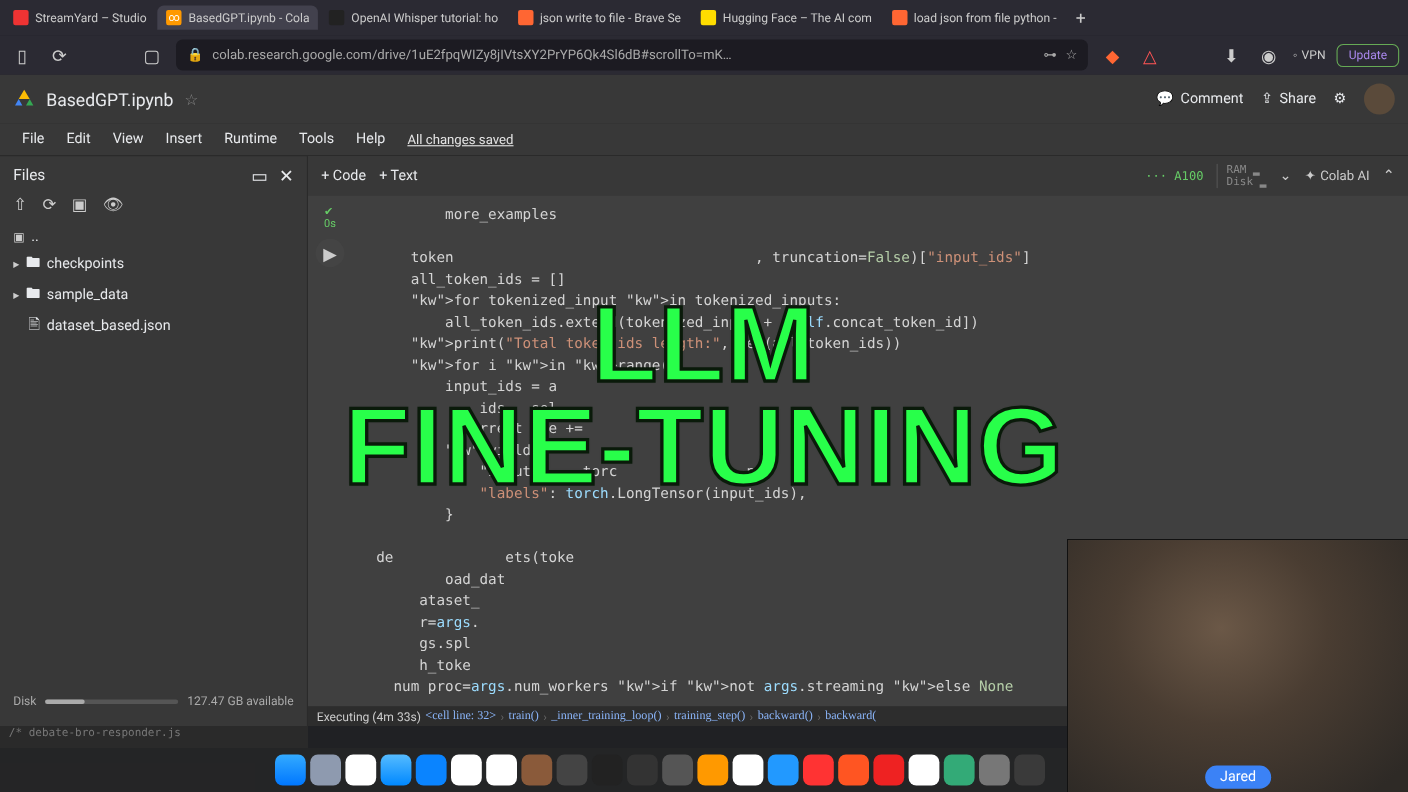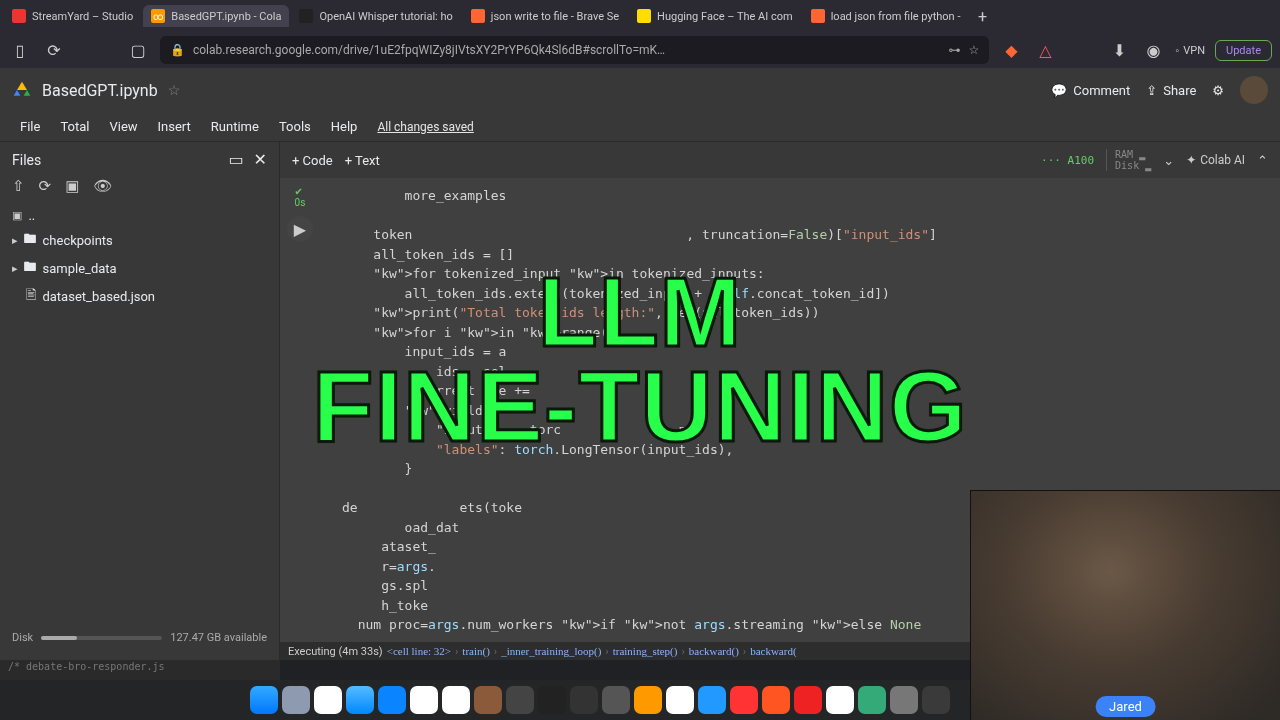--- a/index.html
+++ b/index.html
@@ -231,21 +231,21 @@
         <span>⇪</span>
         <span>Share</span>
       </div>
     <div class="hdr-btn">⚙</div>
     <div class="avatar"></div>
   </div>
 </div>
 
 <div class="menubar">
   <span class="menu-item">File</span>
-  <span class="menu-item">Total</span>
+  <span class="menu-item">Edit</span>
   <span class="menu-item">View</span>
   <span class="menu-item">Insert</span>
   <span class="menu-item">Runtime</span>
   <span class="menu-item">Tools</span>
   <span class="menu-item">Help</span>
   <span class="save-status">All changes saved</span>
 </div>
 
 <div class="main-area">
   <div class="sidebar">

